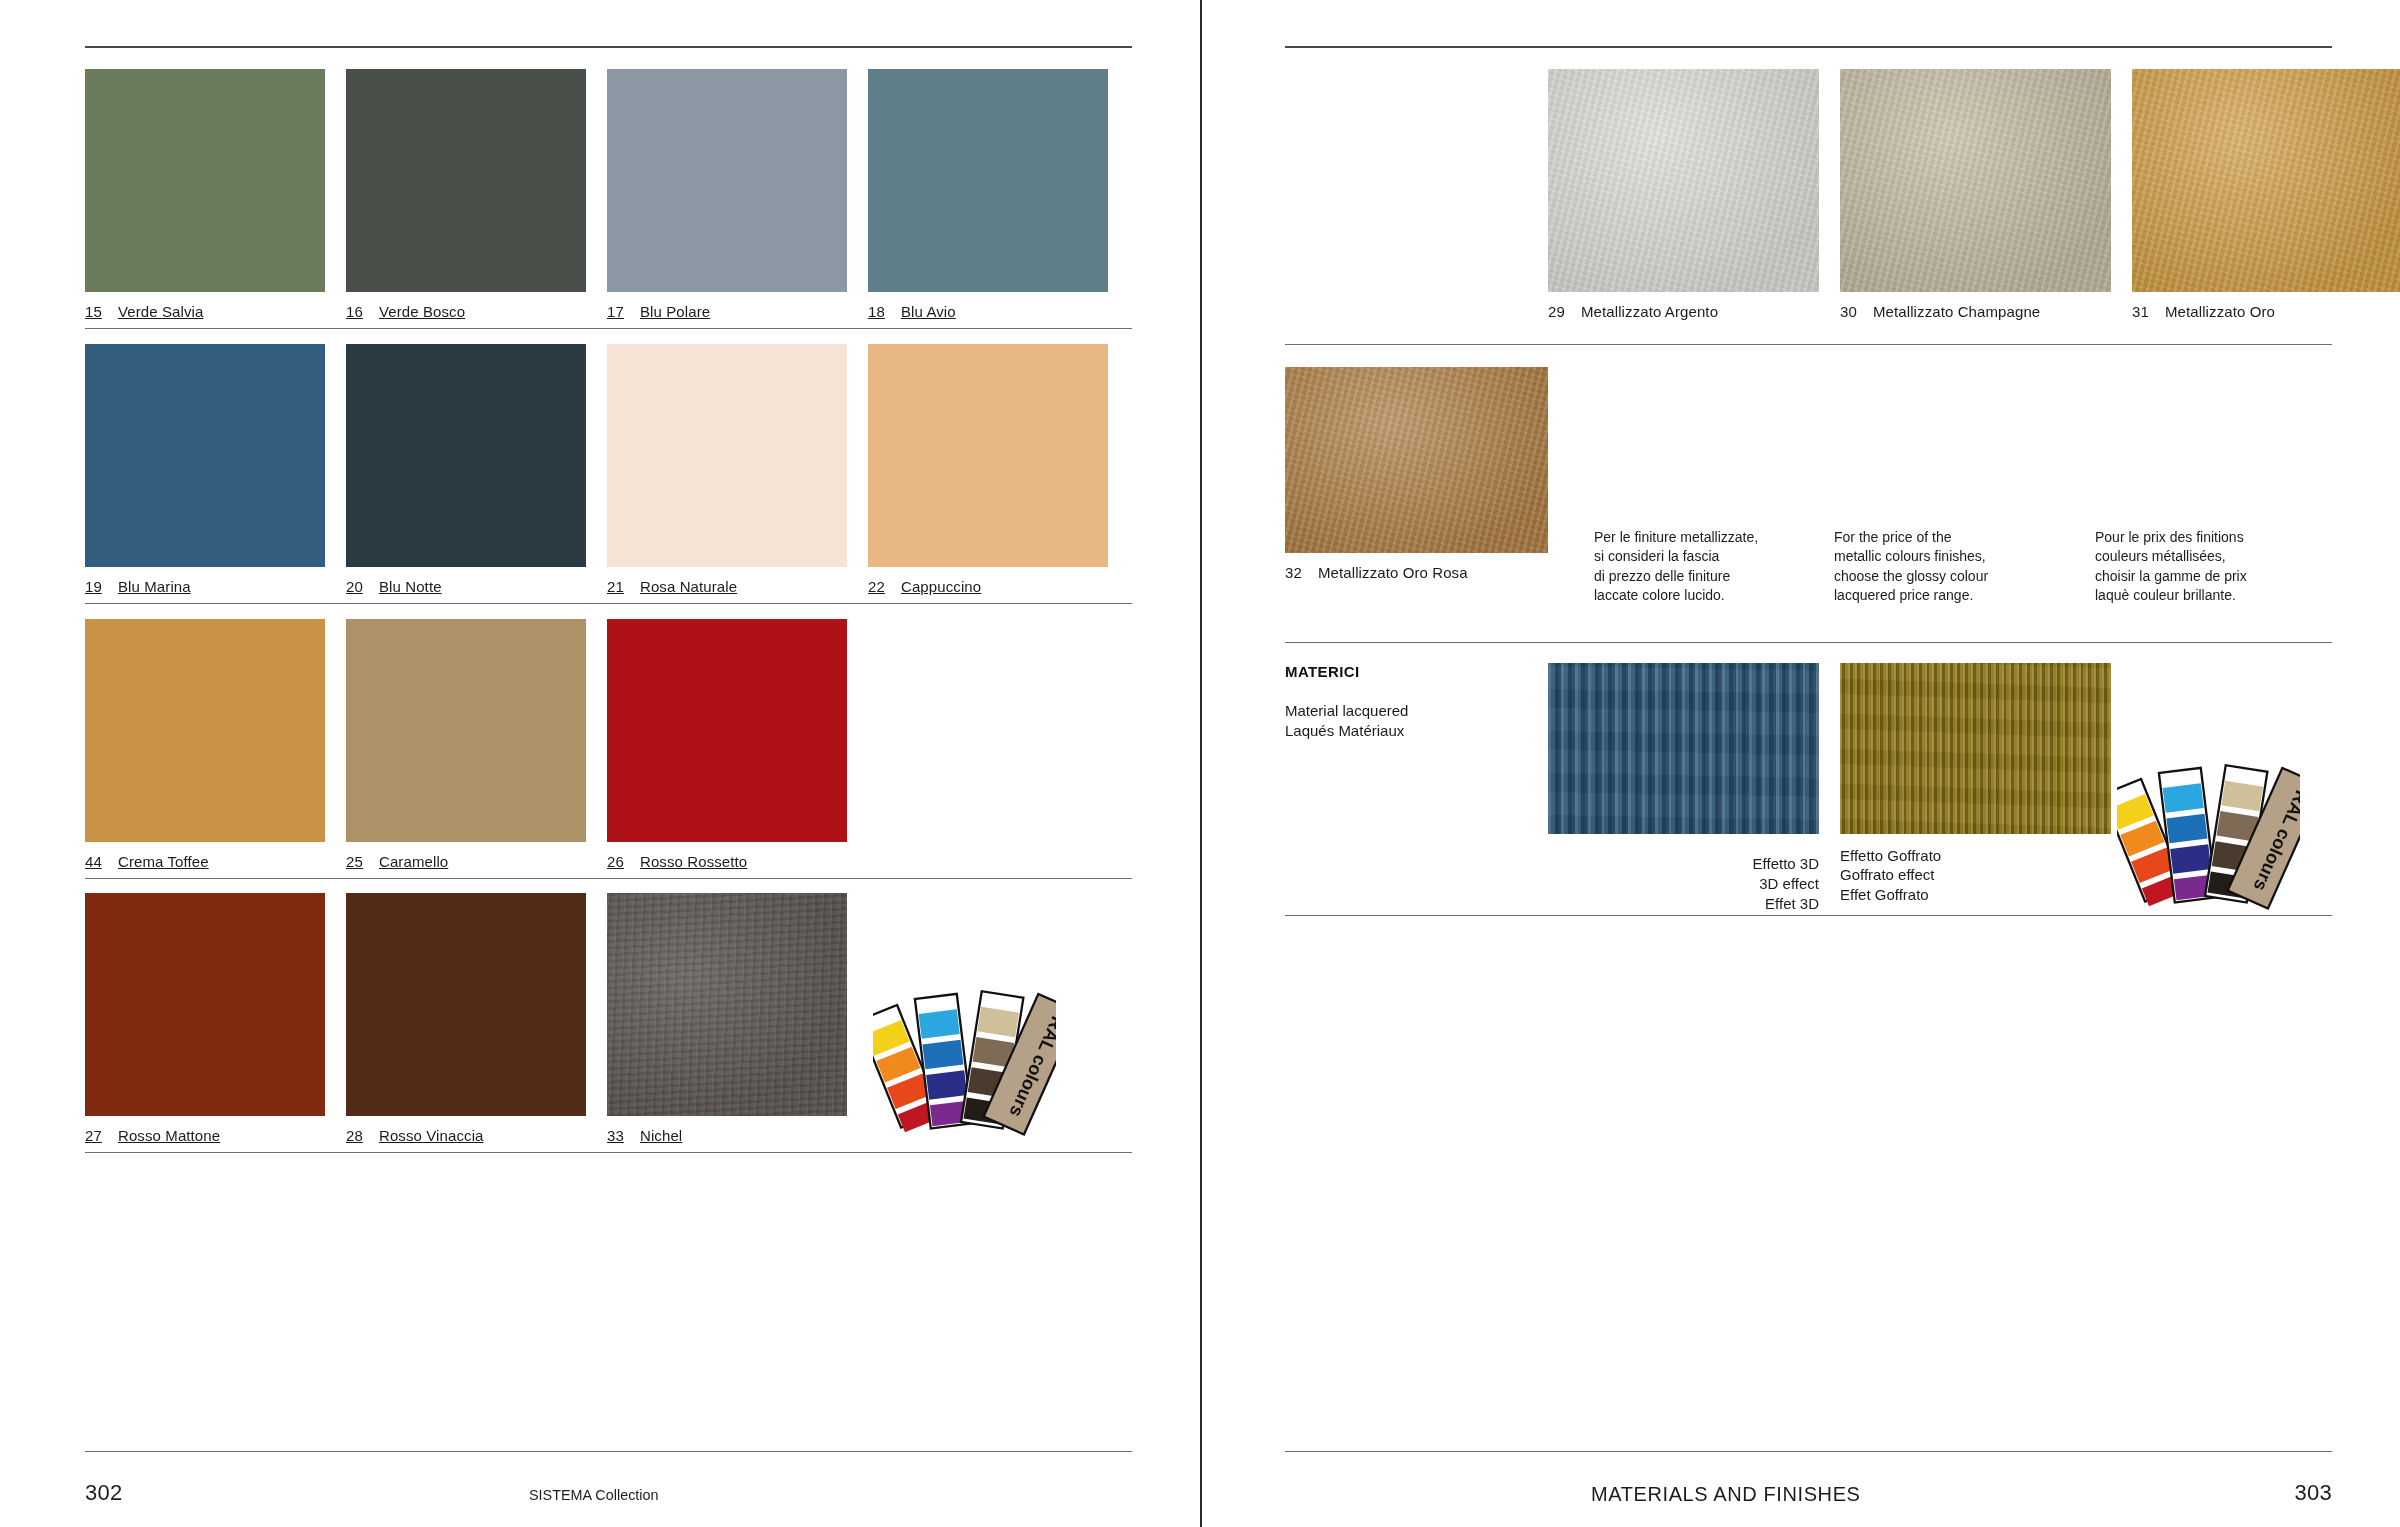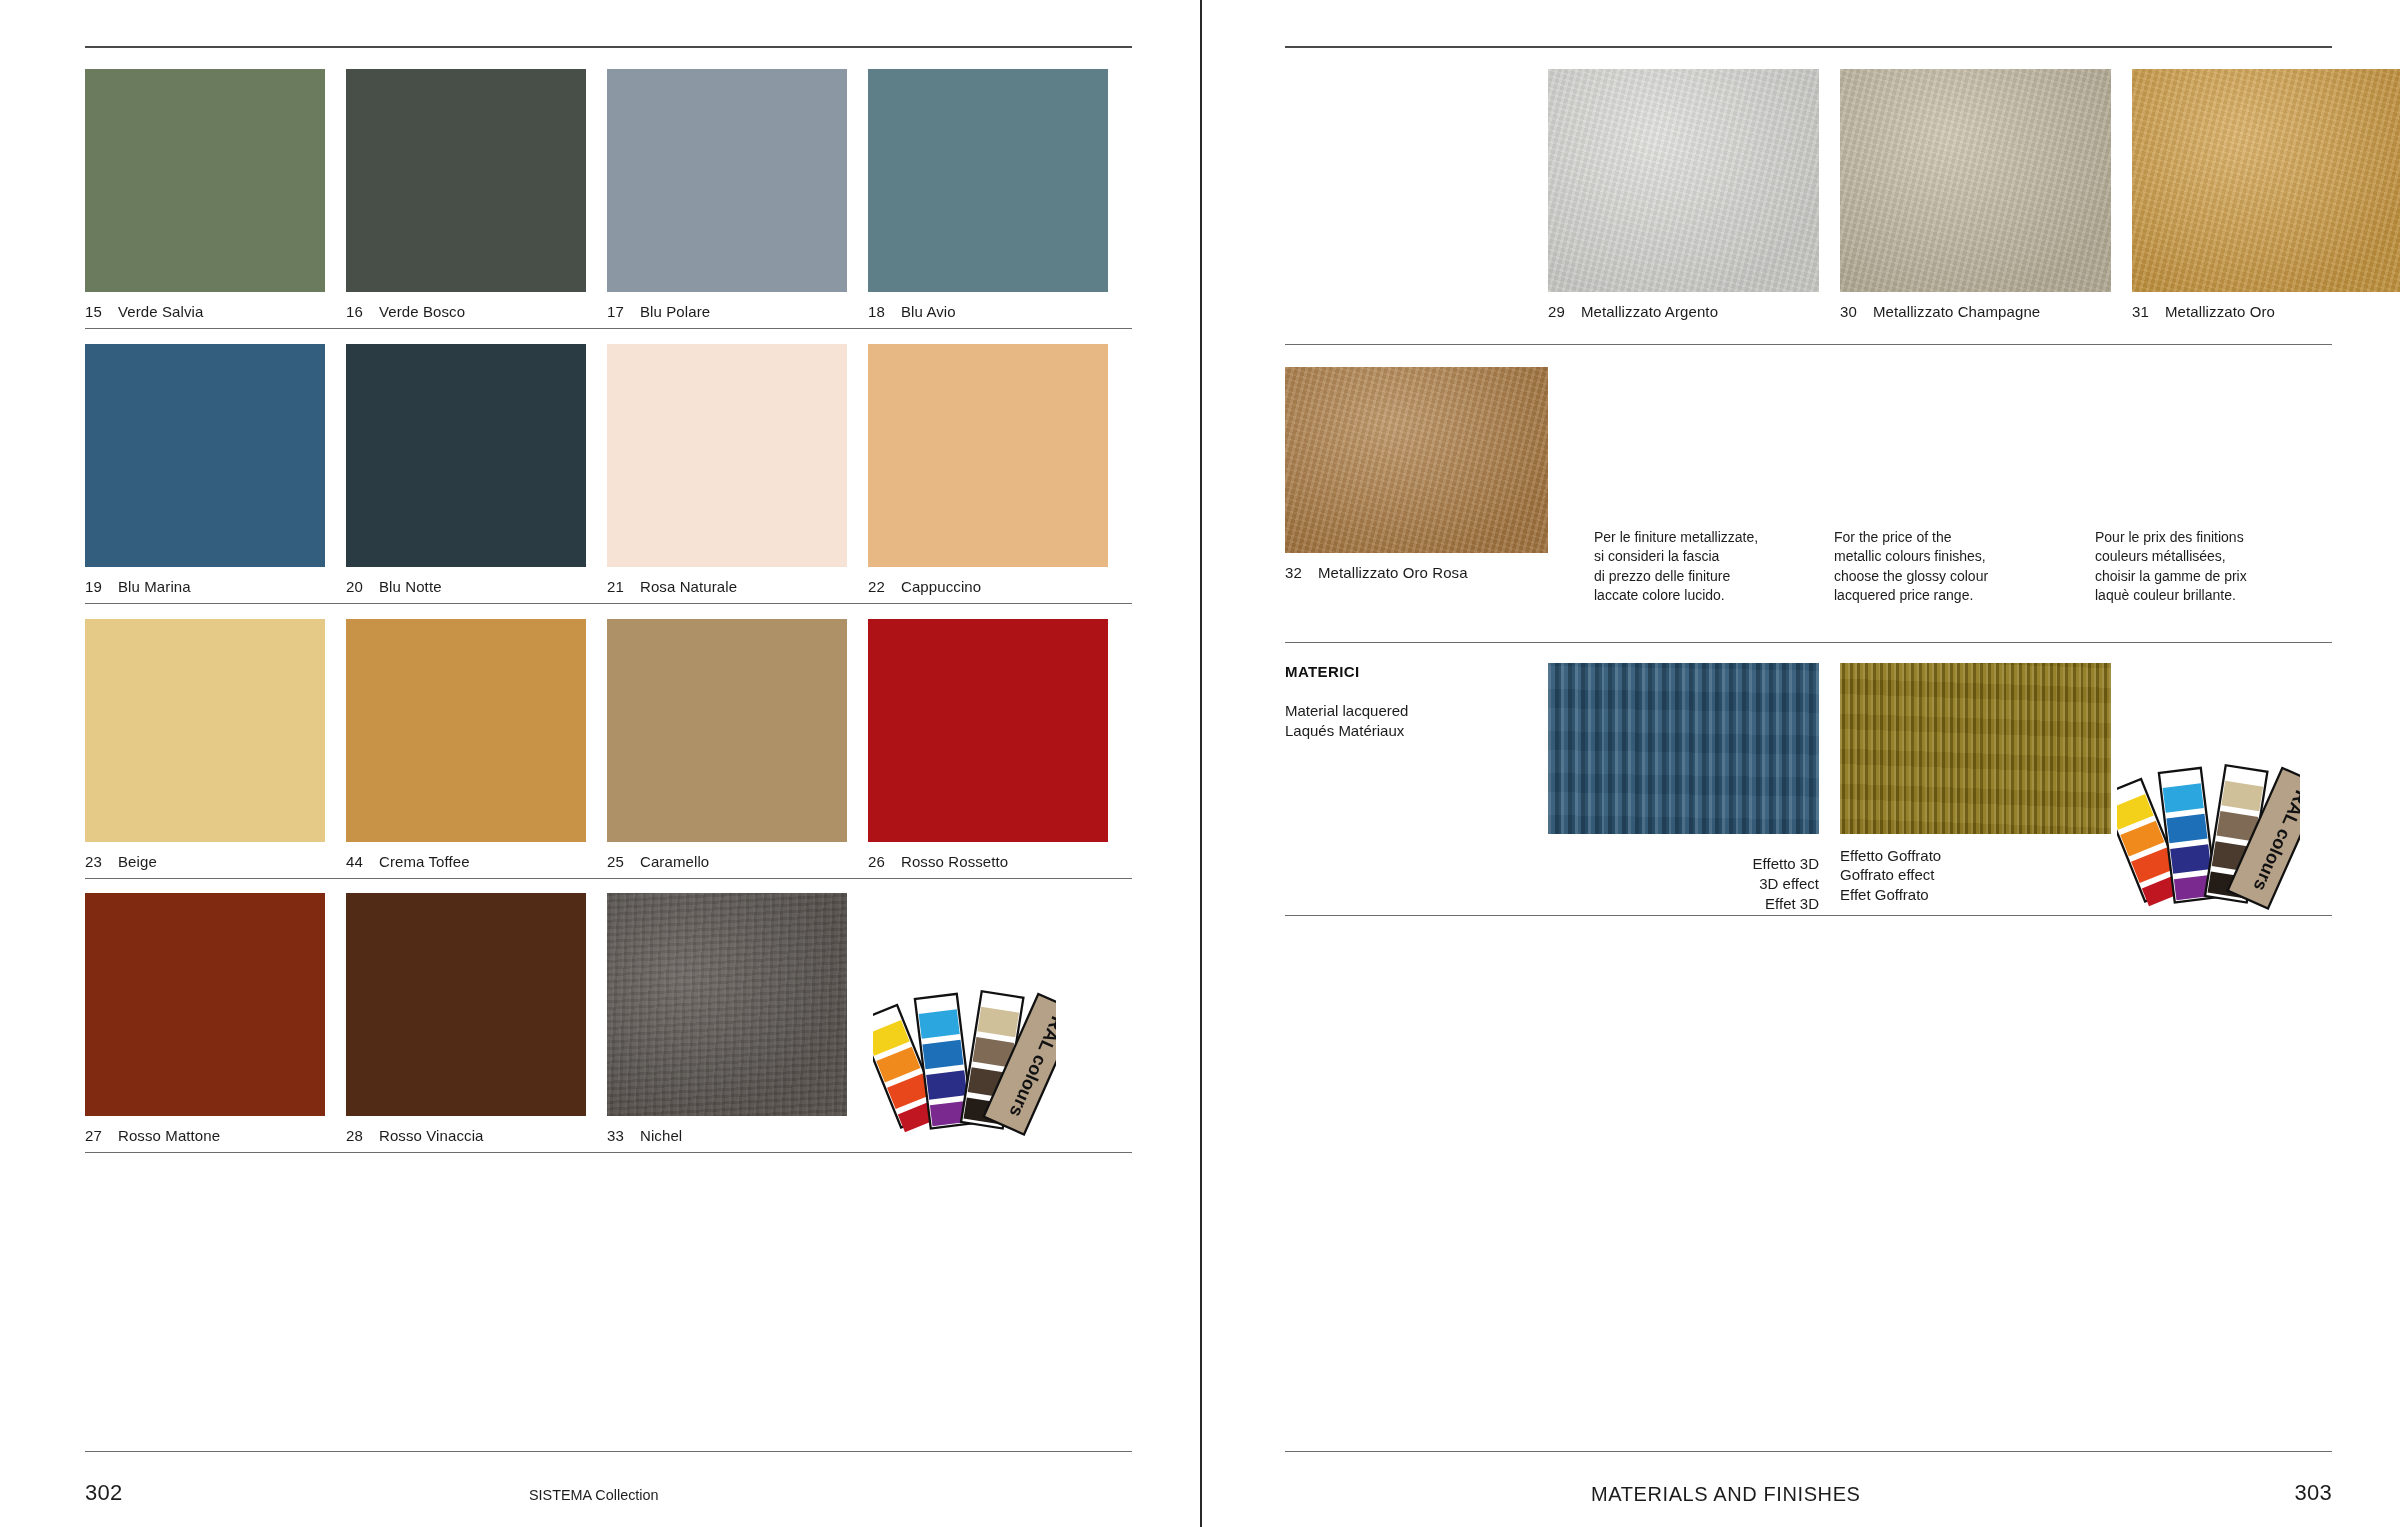--- a/index.html
+++ b/index.html
@@ -16,21 +16,21 @@
   .gutter{
     position:absolute;left:1200px;top:0;width:1.9px;height:1528px;
     background:#2a2a2a;
   }
 
   
   .lp-inner{position:absolute;left:85px;top:0;width:1047px;height:1528px;}
   .rule{height:1.9px;background:#4a4a4a;width:100%;}
   .rule-thin{height:1px;background:#6c6c6c;width:100%;}
 
-  .swatch-row{position:relative;width:100%;}
+  .swatch-row{position:relative;width:100%;text-decoration:underline;}
   .swatch-grid{display:flex;gap:0;}
   .cell{width:240px;margin-right:21px;}
   .cell:last-child{margin-right:0;}
   .swatch{
     width:240px;height:223px;display:block;
   }
   .cap{
     display:flex;align-items:baseline;
     font-size:15px;letter-spacing:0.1px;color:#1c1c1c;
     padding-top:10.6px;padding-bottom:8.6px;
@@ -140,27 +140,20 @@
               <span class="num">22</span>
               <span class="nm">Cappuccino</span>
             </div>
           </div>
         </div>
         <div class="rule-thin"></div>
       </div>
 
       <div class="swatch-row" style="position:absolute;left:0;top:619px;">
         <div class="swatch-grid">
-          <div class="cell">
-            <span class="swatch" id="s23" style="background: rgb(229, 202, 135);"></span>
-            <div class="cap">
-              <span class="num">23</span>
-              <span class="nm">Beige</span>
-            </div>
-          </div>
           <div class="cell">
             <span class="swatch" id="s24" style="background: rgb(200, 146, 71);"></span>
             <div class="cap">
               <span class="num">44</span>
               <span class="nm">Crema Toffee</span>
             </div>
           </div>
           <div class="cell">
             <span class="swatch" id="s25" style="background: rgb(174, 145, 102);"></span>
             <div class="cap">

